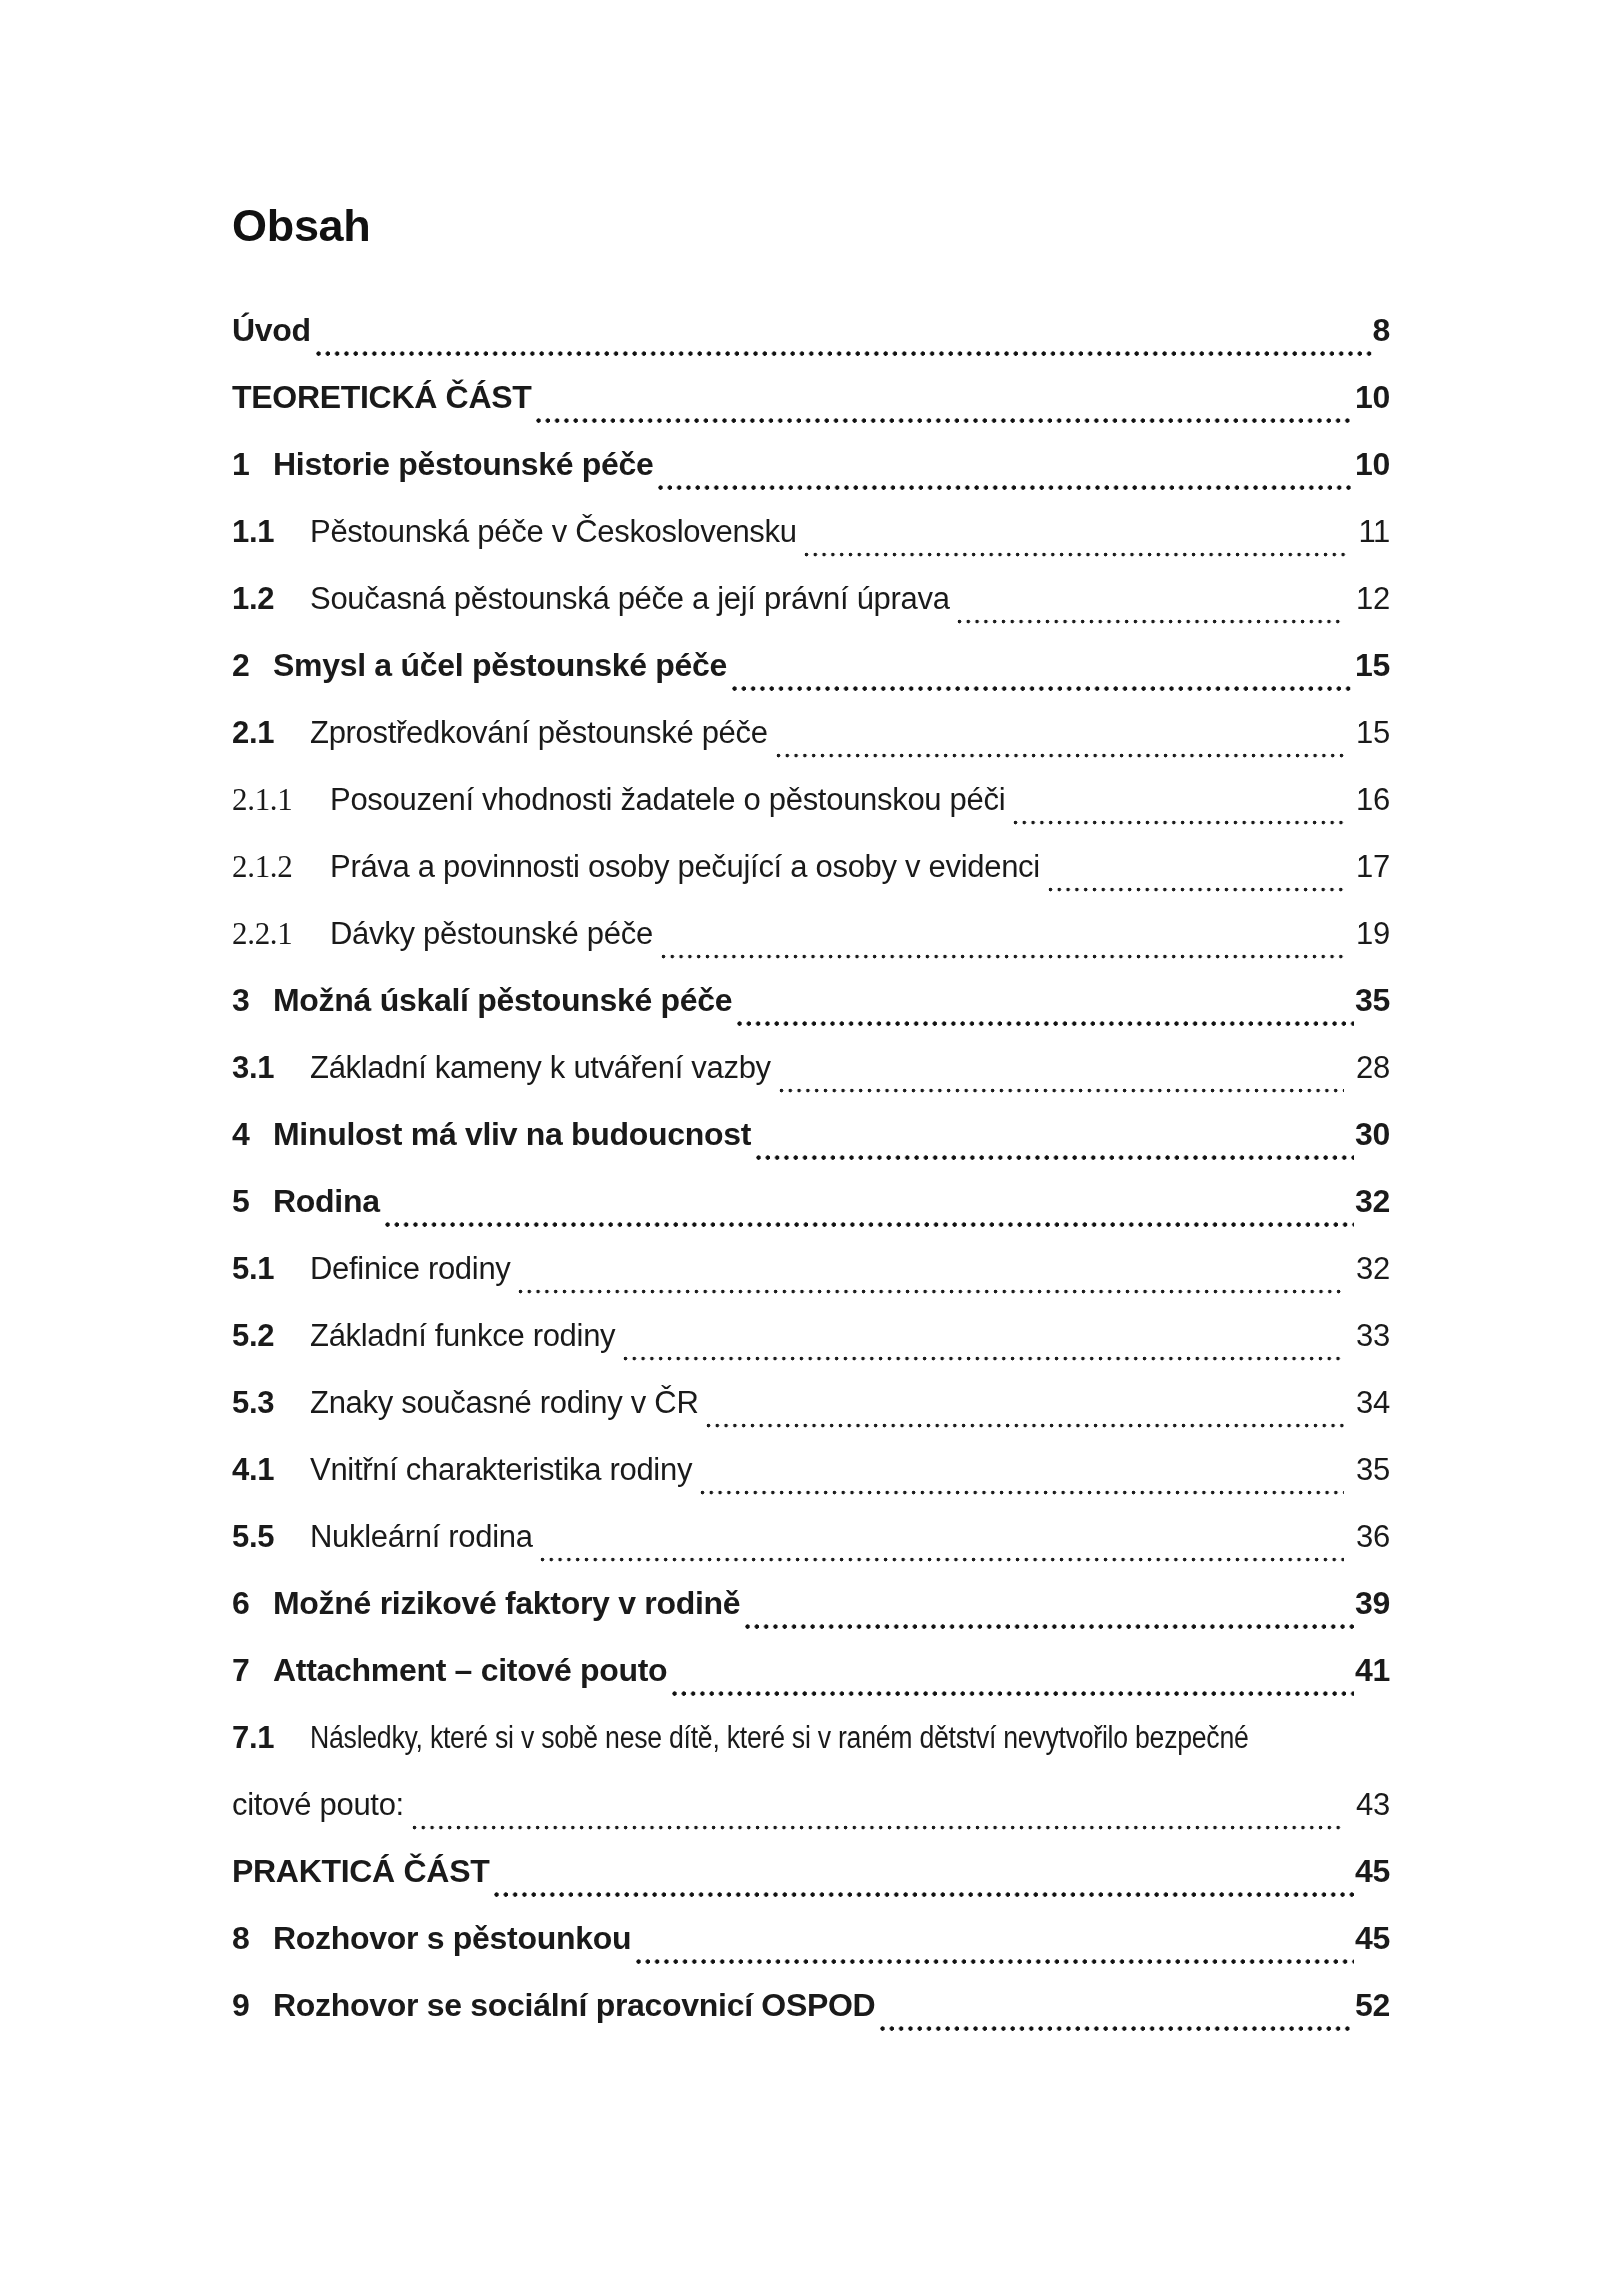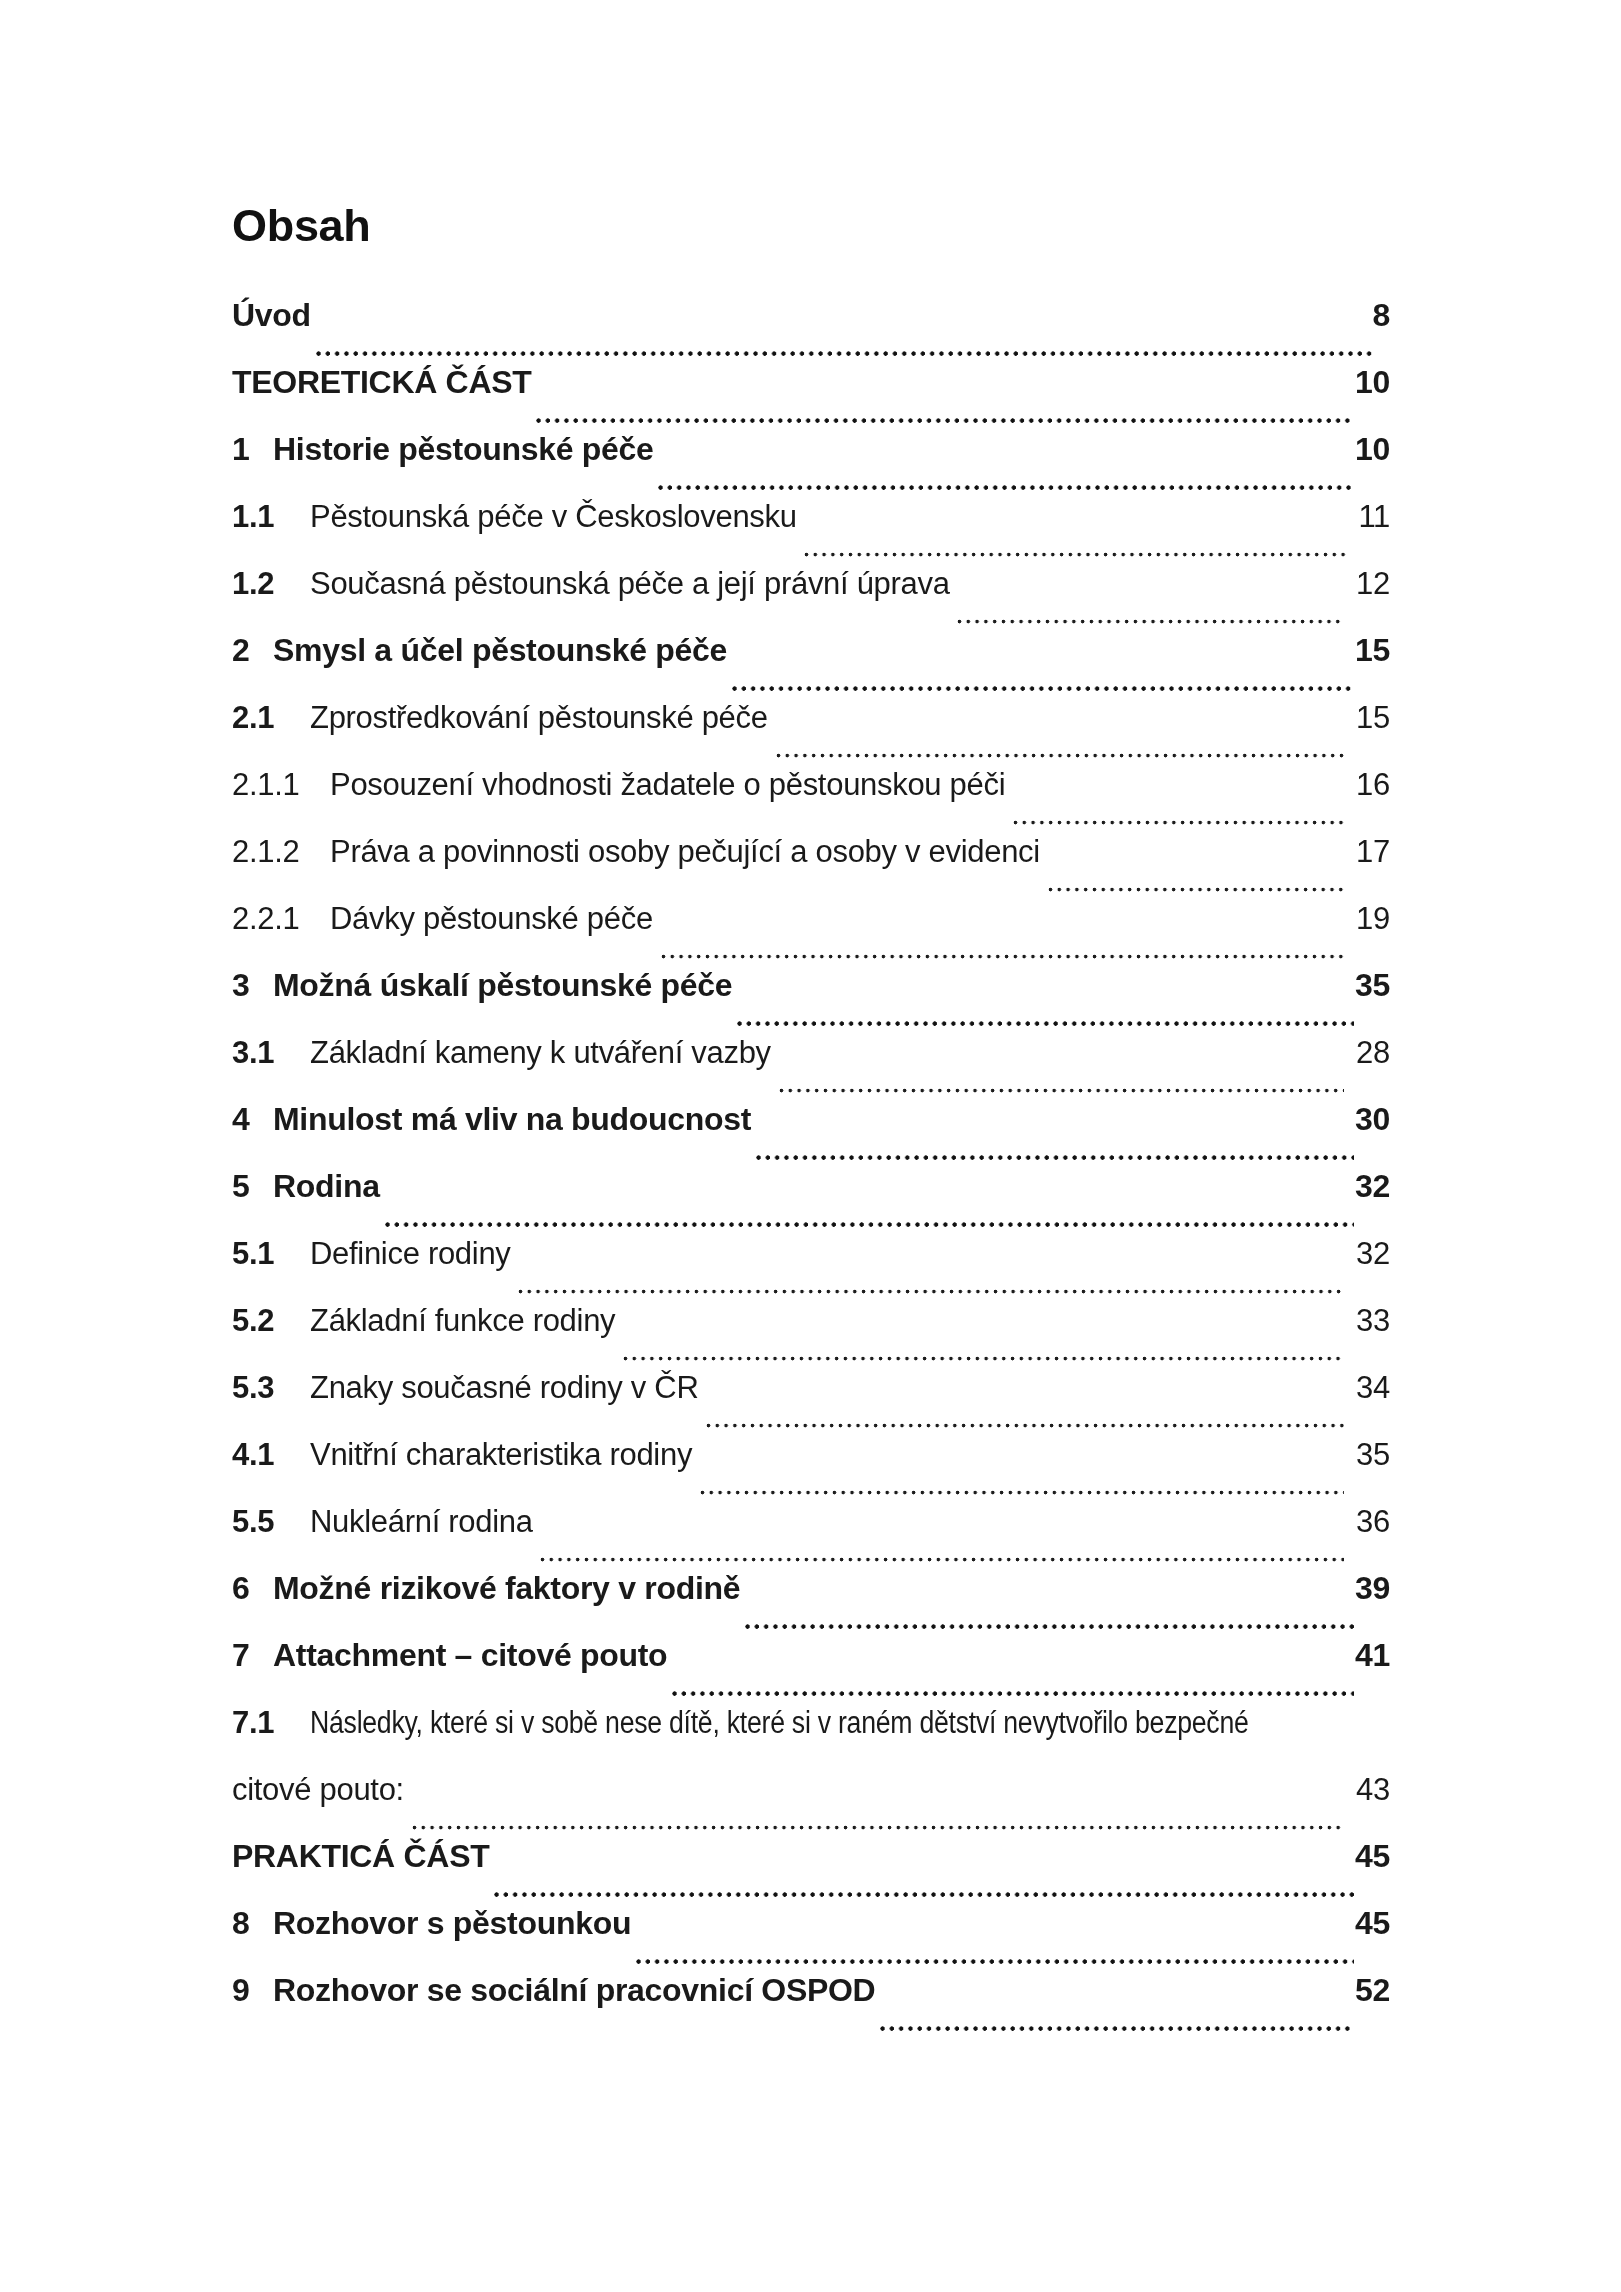--- a/index.html
+++ b/index.html
@@ -25,37 +25,37 @@
     font-weight: 700;
     line-height: 55px;
     margin: 0 0 44px 0;
     color: #111111;
   }
   .toc {
     width: 100%;
   }
   .toc-row {
     display: flex;
-    align-items: flex-start;
+    align-items: center;
     height: 67px;
     font-size: 31px;
     line-height: 37px;
     overflow: hidden;
   }
   .toc-row.bold {
     font-weight: 700;
     font-size: 32px;
   }
   .toc-num {
     flex: 0 0 auto;
     white-space: nowrap;
   }
   .lvl1 .toc-num { width: 41px; }
   .lvl2 .toc-num { width: 78px; font-weight: bold; }
-  .lvl3 .toc-num { width: 98px; }
+  .lvl3 .toc-num { width: 98px; font-family: Liberation Serif, serif; }
   .toc-label {
     flex: 0 0 auto;
     white-space: nowrap;
   }
   .wrap-first .toc-label {
     transform: scaleX(0.86);
     transform-origin: 0 100%;
   }
   .toc-dots {
     flex: 1 1 auto;

